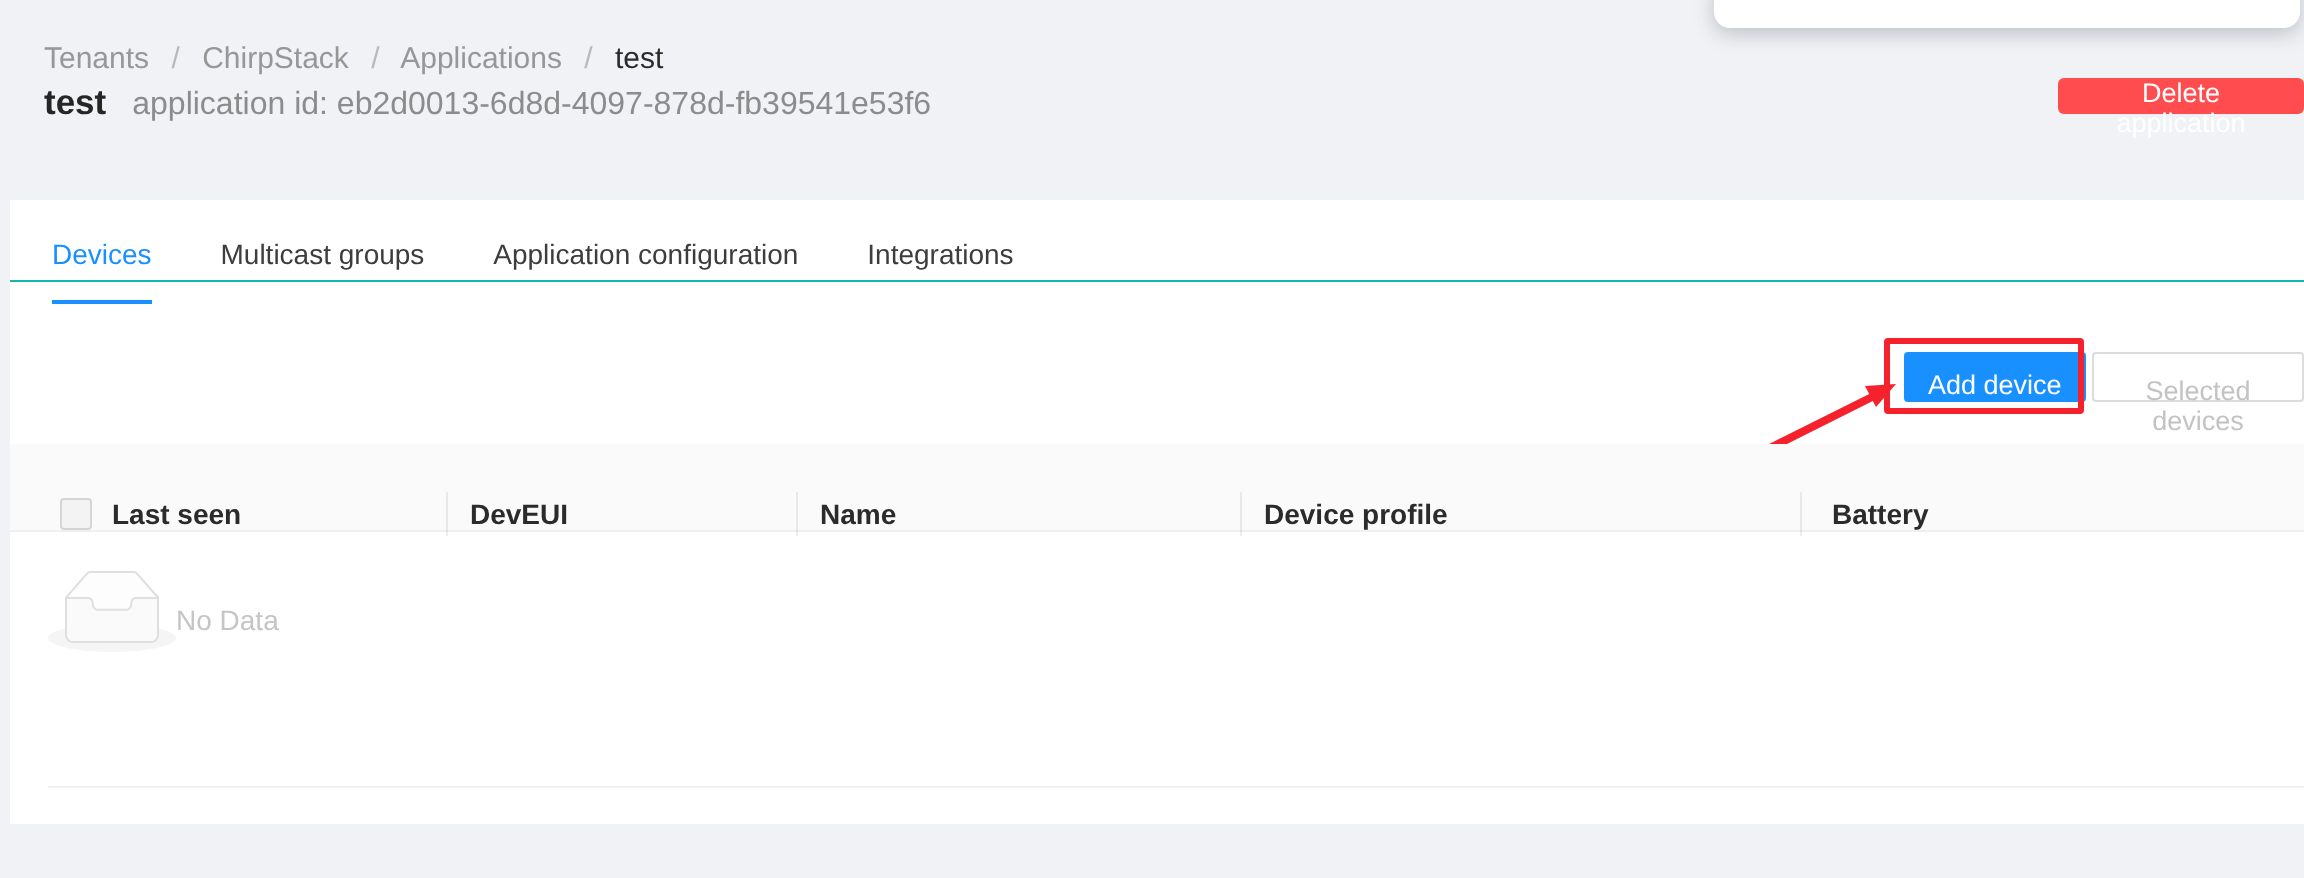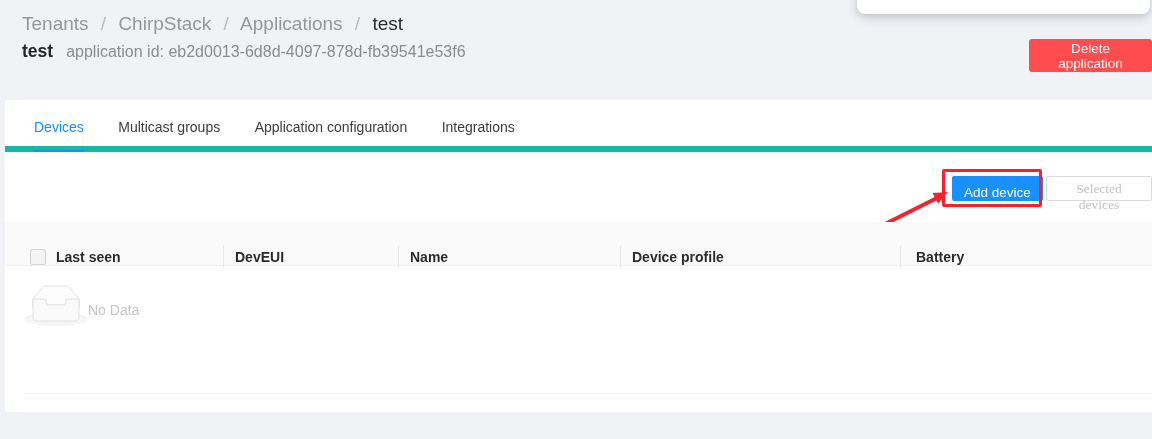--- a/index.html
+++ b/index.html
@@ -6,53 +6,53 @@
   html,body { width:1152px; height:439px; }
   body { font-family:"Liberation Sans","DejaVu Sans",sans-serif; }
 
   .page { position:relative; width:1152px; height:439px; background:#f0f2f5; overflow:hidden; }
 
   
   .top-overlay { position:absolute; left:857px; top:-11px; width:293px; height:25px;
     background:#fff; border-radius:8px; box-shadow:0 3px 10px rgba(60,70,90,.28); }
 
   
-  .breadcrumb { position:absolute; left:22px; top:13px; font-size:19px; color:#979797; }
+  .breadcrumb { position:absolute; left:22px; top:21px; font-size:15px; color:#979797; }
   .bc-sep { margin:0 7px; color:#b9b9b9; }
   .bc-item { cursor:pointer; }
   .bc-current { color:#2b2b2b; }
 
   
   .title-row { position:absolute; left:22px; top:41px; display:flex; align-items:baseline; }
   .app-title { font-size:17.5px; font-weight:bold; color:#262626; }
   .app-subtitle { margin-left:13px; font-size:16px; color:#8c8c8c;text-align:right; }
 
-  .delete-btn { position:absolute; left:1029px; top:39px; height:33px; padding:0 13px;
+  .delete-btn { position:absolute; left:1029px; top:39px; height:18px; padding:0 13px;
     background:#ff4d4f; color:#fff; border:none; border-radius:3px; font-size:13.5px;
     font-family:inherit; cursor:pointer; }
 
   
   .card { position:absolute; left:5px; top:100px; width:1147px; height:312px; background:#fff; }
 
   
-  .tabs { position:absolute; left:0; top:0; width:100%; height:52px;
-    border-bottom:6px solid #14b8a6; padding-left:29px; }
+  .tabs { position:absolute; left:0; top:0; width:100%; height:41px;
+    border-bottom:1px solid #14b8a6; padding-left:21px; }
   .tab { display:inline-block; height:52px; line-height:54px; margin-right:30px;
     font-size:14px; color:#3d3d3d; cursor:pointer; position:relative; }
   .tab.active { color:#1890ff; }
   .tab.active::after { content:""; position:absolute; left:0; right:0; bottom:0;
     height:2px; background:#1890ff; }
 
   
   .btn-add { position:absolute; left:947px; top:76px; height:25px; padding:9px 12px;
     background:#1890ff; color:#fff; border:none; border-radius:2px; font-size:13.5px;
     font-family:inherit; cursor:pointer; }
-  .btn-selected { position:absolute; left:1041px; top:76px; height:25px; padding:4px 10px;
+  .btn-selected { position:absolute; left:1041px; top:76px; height:25px; padding:11px 10px;
     background:#fff; color:#c3c3c3; border:1px solid #dcdcdc; border-radius:2px;
-    font-size:13.5px; font-family:Liberation Serif, serif; }
+    font-size:13.5px; font-family:Liberation Sans, sans-serif; }
 
   
   .annotation-rect { position:absolute; left:937px; top:69px; width:100px; height:38px;
     border:3px solid #f5222d; border-radius:2px; pointer-events:none; }
   .annotation-arrow { position:absolute; left:850px; top:80px; pointer-events:none; }
 
   
   .thead { position:absolute; left:0; top:122px; width:100%; height:44px;
     background:#fafafa; border-bottom:1px solid #f0f0f0; display:flex;
     align-items:flex-end; padding-left:19px; }

